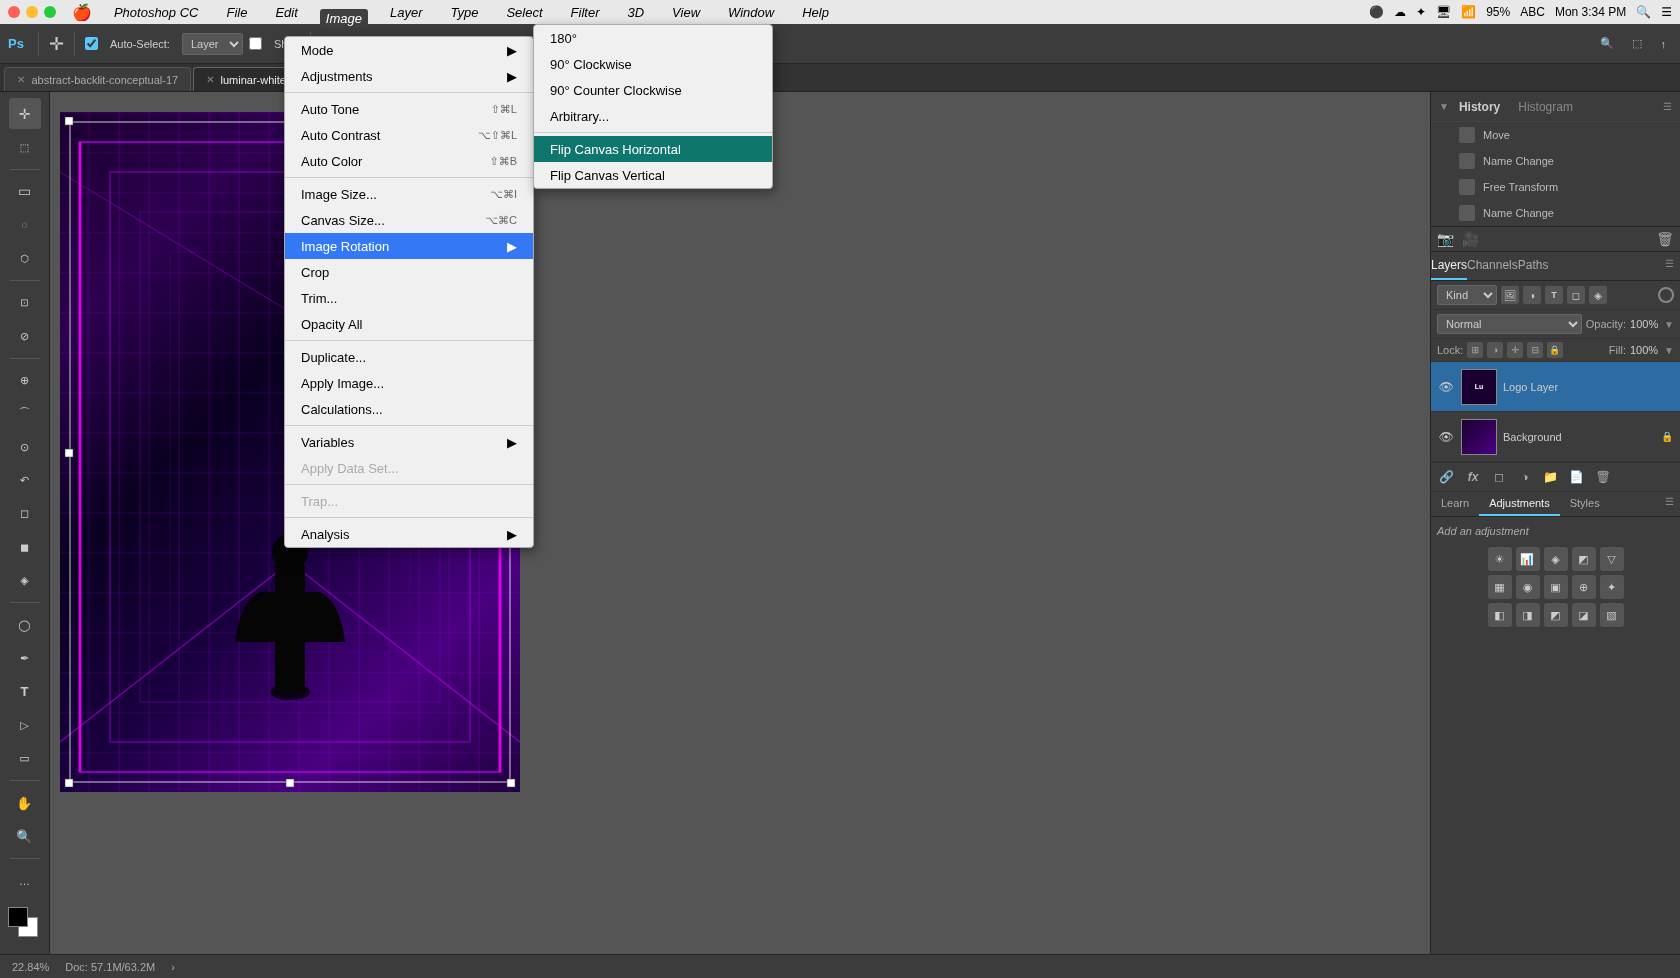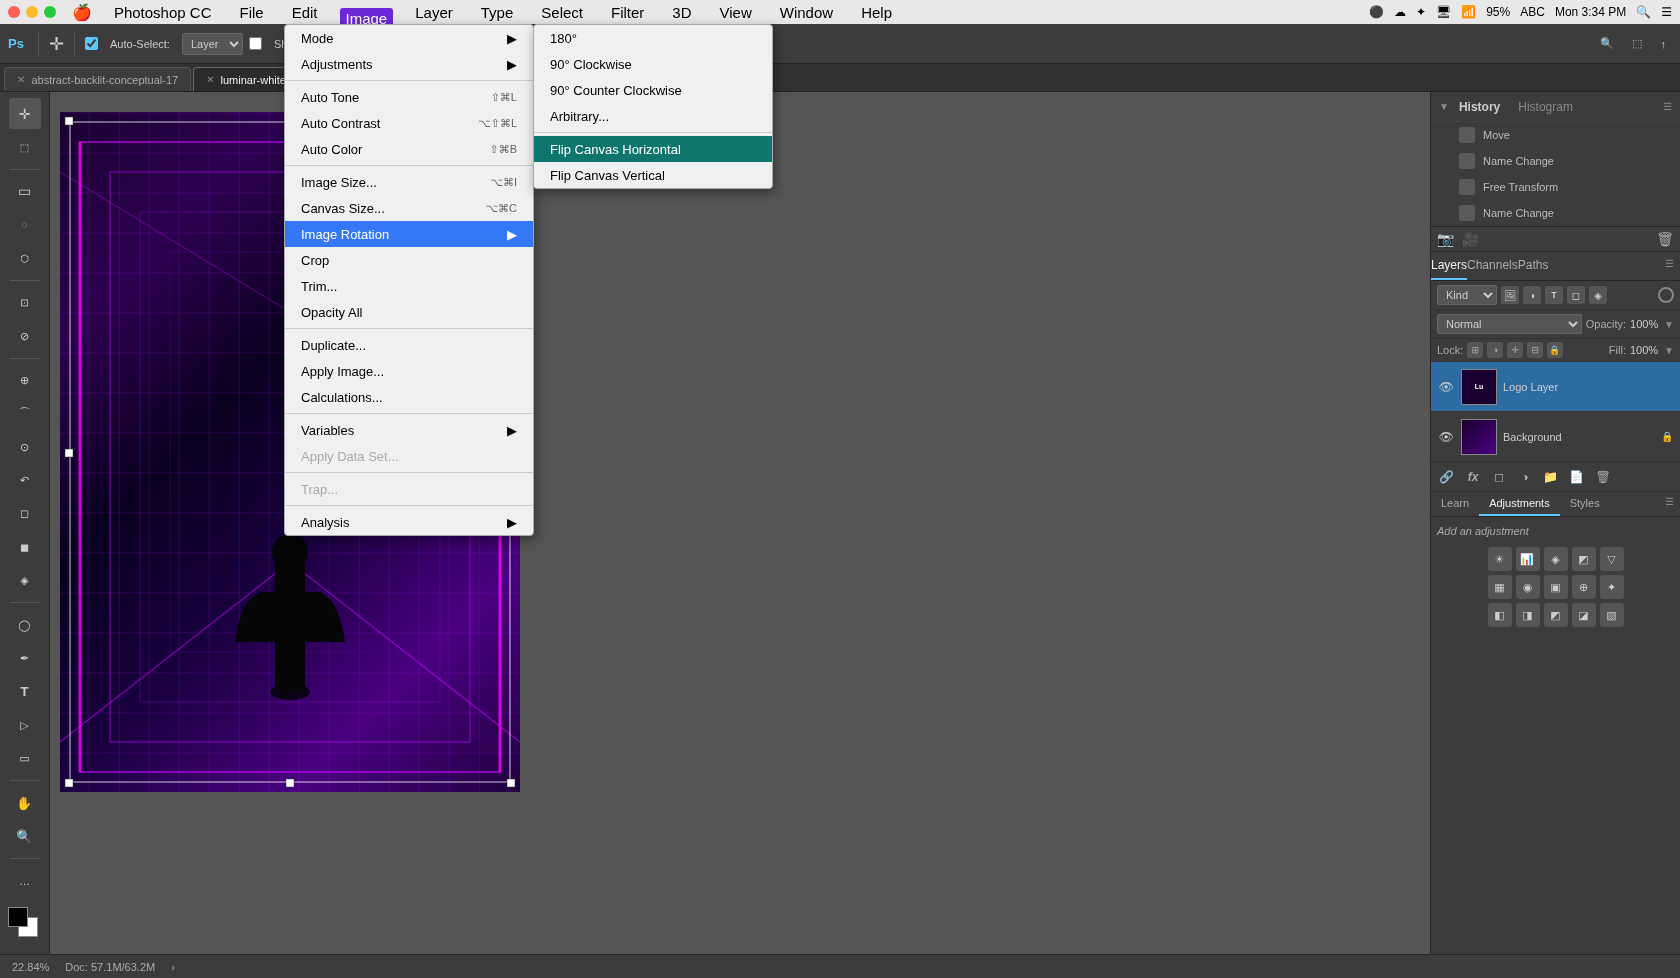--- a/index.html
+++ b/index.html
@@ -21,28 +21,29 @@
       background: #e8e8e8;
       display: flex;
       align-items: center;
       padding: 0 8px;
       gap: 16px;
       position: relative;
       z-index: 200;
     }
     .menubar-apple { font-size: 16px; color: #000; cursor: default; }
     .menubar-item {
-      font-size: 15px;
+      font-size: 13px;
       color: #000;
       cursor: default;
       padding: 2px 6px;
       border-radius: 3px;
       white-space: nowrap;
-    }
-    .menubar-item.active { background: #6d28d9; color: #fff; margin-top: 13px; }
+      font-style: italic;
+    }
+    .menubar-item.active { background: #404040; color: #fff; margin-top: 13px; }
     .menubar-right {
       margin-left: auto;
       display: flex;
       align-items: center;
       gap: 10px;
       font-size: 12px;
       color: #000;
     }
     .traffic-light { display: flex; gap: 6px; }
     .tl { width: 12px; height: 12px; border-radius: 50%; cursor: pointer; }
@@ -410,21 +411,21 @@
       width: 24px; height: 24px;
       background: #555;
       border-radius: 3px;
       display: flex; align-items: center; justify-content: center;
       font-size: 11px; color: #ccc; cursor: pointer;
     }
 
     
     #image-menu {
       position: absolute;
-      top: 24px;
+      top: 36px;
       left: 284px;
       width: 250px;
       background: #f0f0f0;
       border: 1px solid #aaa;
       box-shadow: 2px 4px 12px rgba(0,0,0,0.4);
       z-index: 1000;
       border-radius: 4px;
       overflow: hidden;
     }
     .menu-item {

